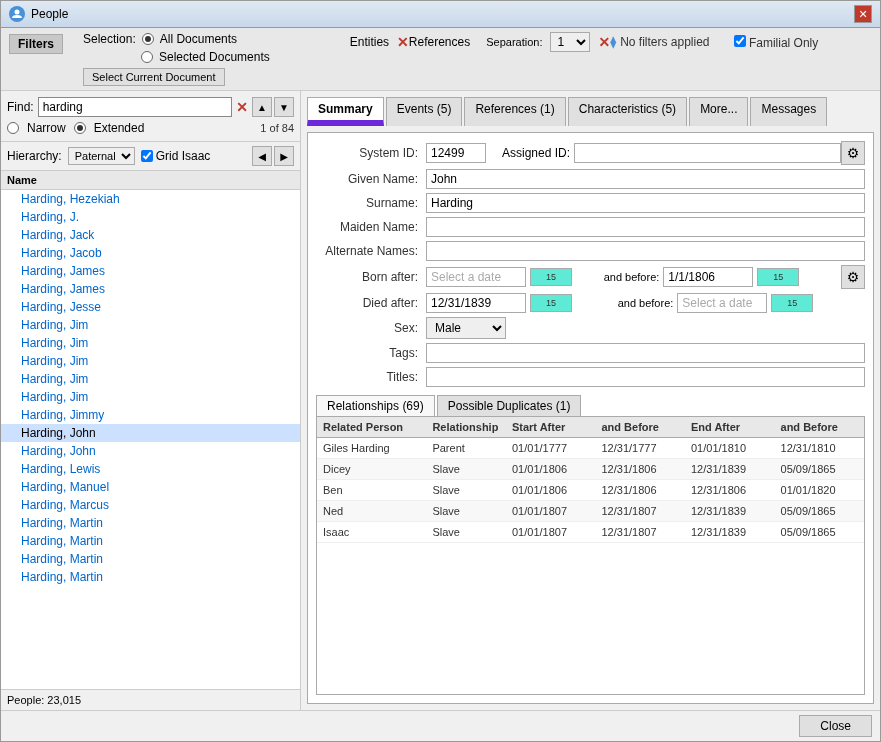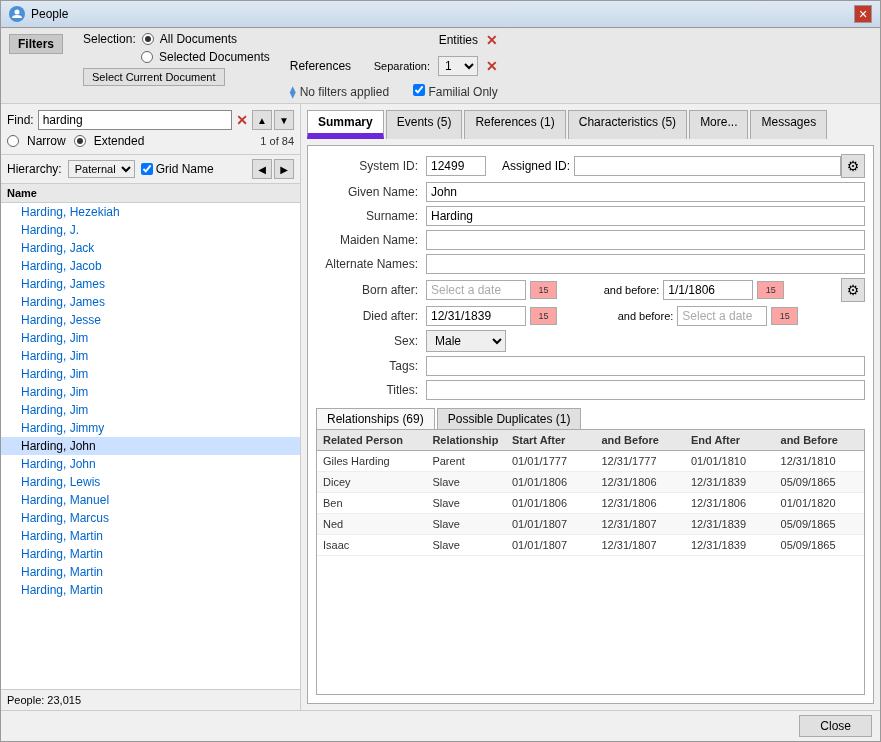--- a/index.html
+++ b/index.html
@@ -11,21 +11,21 @@
     .title-text { font-size: 12px; font-weight: normal; color: #000; }
     .title-close { width: 18px; height: 18px; background: #c0392b; border: 1px solid #999; display: flex; align-items: center; justify-content: center; cursor: pointer; color: white; font-size: 11px; }
     .content { display: flex; flex-direction: column; flex: 1; overflow: hidden; }
     .filters-bar { background: #e8e8e8; border-bottom: 1px solid #ccc; padding: 4px 8px; display: flex; gap: 20px; align-items: flex-start; }
     .filters-label { background: #c8c8c8; border: 1px solid #aaa; padding: 2px 8px; font-size: 12px; font-weight: bold; margin-top: 2px; }
     .filters-left { display: flex; flex-direction: column; gap: 4px; }
     .filter-row { display: flex; align-items: center; gap: 6px; }
     .radio-btn { width: 12px; height: 12px; border-radius: 50%; border: 1px solid #666; background: white; display: inline-flex; align-items: center; justify-content: center; }
     .radio-btn.selected::after { content: ''; width: 6px; height: 6px; border-radius: 50%; background: #333; }
     .select-current-btn { background: #e0e0e0; border: 1px solid #aaa; padding: 2px 8px; cursor: pointer; font-size: 11px; }
-    .filters-right { display: flex; flex-direction: column; gap: 8px; }
+    .filters-right { display: flex; flex-direction: row; gap: 0; margin-left: 60px; }
     .entities-row { display: flex; align-items: center; gap: 8px; justify-content: flex-end; }
     .connections-row { display: flex; align-items: center; gap: 8px; }
     .separation-label { font-size: 11px; }
     .separation-select { width: 40px; border: 1px solid #aaa; padding: 1px 2px; }
     .close-x { color: #c0392b; font-weight: bold; cursor: pointer; font-size: 14px; }
     .no-filters { display: flex; align-items: center; gap: 4px; color: #333; font-size: 11px; }
     .filter-icon { color: #4a90d9; font-size: 12px; }
     .main-area { display: flex; flex: 1; overflow: hidden; }
     .left-panel { width: 300px; display: flex; flex-direction: column; border-right: 1px solid #ccc; background: #fff; }
     .find-bar { padding: 6px; background: #f0f0f0; border-bottom: 1px solid #ccc; }
@@ -50,21 +50,21 @@
     .tab-bar { display: flex; gap: 2px; }
     .tab { padding: 4px 10px; background: #e0e0e0; border: 1px solid #aaa; border-bottom: none; cursor: pointer; font-size: 12px; }
     .tab.active { background: white; border-bottom: 6px solid #6d28d9; font-weight: bold; }
     .tab-content { background: white; border: 1px solid #aaa; padding: 8px; flex: 1; display: flex; flex-direction: column; overflow: hidden; }
     .form-row { display: flex; align-items: center; margin-bottom: 4px; }
     .form-label { width: 110px; text-align: right; padding-right: 8px; font-size: 12px; color: #333; flex-shrink: 0; }
     .form-input { flex: 1; border: 1px solid #aaa; padding: 2px 4px; font-size: 12px; background: white; }
     .form-input.short { width: 80px; flex: none; }
     .date-row { display: flex; align-items: center; gap: 4px; flex: 1; }
     .date-input { border: 1px solid #aaa; padding: 2px 4px; font-size: 12px; width: 90px; }
-    .date-btn { width: 27px; height: 18px; background: #fca5a5; border: 1px solid #aaa; display: flex; align-items: center; justify-content: center; cursor: pointer; font-size: 9px; color: #333; text-align: center; }
+    .date-btn { width: 42px; height: 18px; background: #5eead4; border: 1px solid #aaa; display: flex; align-items: center; justify-content: center; cursor: pointer; font-size: 9px; color: #333; text-align: center; }
     .and-before { font-size: 11px; margin: 0 4px; }
     .gear-btn { width: 24px; height: 24px; background: #e0e0e0; border: 1px solid #aaa; display: flex; align-items: center; justify-content: center; cursor: pointer; font-size: 14px; }
     .sex-select { border: 1px solid #aaa; padding: 2px 4px; font-size: 12px; width: 80px; }
     .sub-tab-bar { display: flex; gap: 2px; margin-top: 4px; }
     .sub-tab { padding: 3px 10px; background: #e0e0e0; border: 1px solid #aaa; border-bottom: none; cursor: pointer; font-size: 12px; }
     .sub-tab.active { background: #f8f8f8; }
     .relationships-table { border: 1px solid #aaa; flex: 1; overflow-y: auto; margin-top: 0; }
     .table-header { display: flex; background: #e8e8e8; border-bottom: 1px solid #aaa; padding: 2px 0; }
     .th { padding: 2px 6px; font-size: 11px; font-weight: bold; color: #333; }
     .th-person { width: 110px; }
@@ -177,21 +177,21 @@
           </div>
         </div>
 
         <div class="hierarchy-row">
           <span>Hierarchy:</span>
           <select class="hierarchy-select">
             <option>Paternal</option>
           </select>
           <div class="grid-view-cb">
             <input type="checkbox" checked="" style="">
-            <span>Grid Name</span>
+            <span>Grid Isaac</span>
           </div>
           <div class="hier-nav">
             <div class="nav-btn">◀</div>
             <div class="nav-btn">▶</div>
           </div>
         </div>
 
         <div class="name-header">Name</div>
 
         <div class="people-list" id="people-list">

